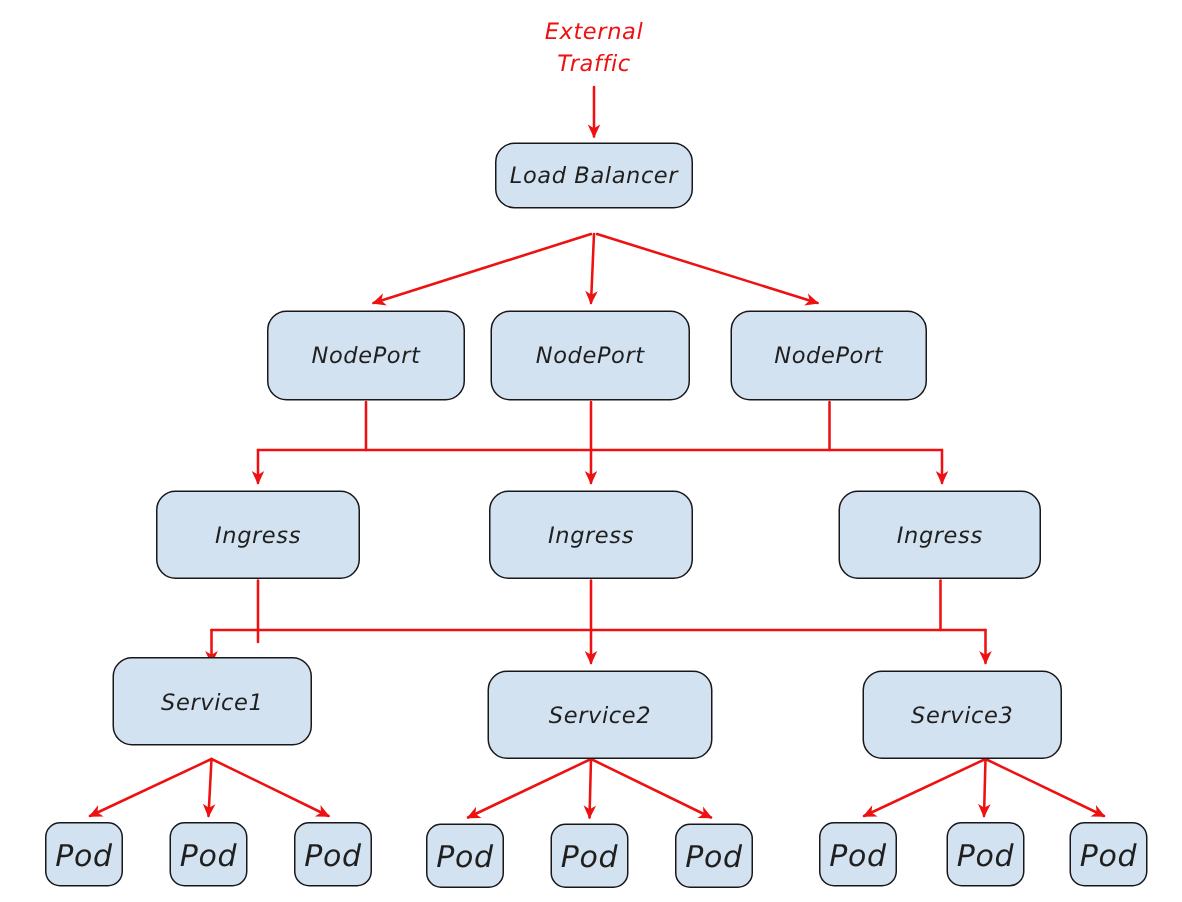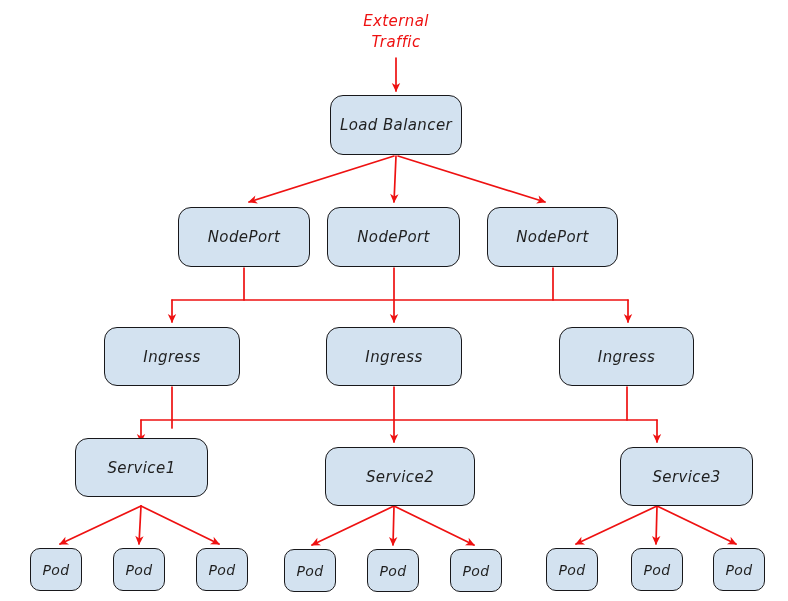--- a/index.html
+++ b/index.html
@@ -26,21 +26,21 @@
     box-sizing:border-box;
     background:var(--node-fill);
     border:1.6px solid var(--node-border);
     border-radius:13px;
     display:flex;align-items:center;justify-content:center;
     color:var(--node-text);
     font-style:italic;
     font-size:15px;
     letter-spacing:0.4px;
   }
-  .node.pod{border-radius:10px;font-size:14px;}
+  .node.pod{border-radius:10px;font-size:20px;}
   .external-label{
     position:absolute;
     left:351px;top:11px;width:90px;
     text-align:center;
     color:var(--external-text);
     font-style:italic;
     font-size:15px;
     line-height:21px;
     letter-spacing:0.4px;
   }
@@ -97,33 +97,33 @@
     </g>
     <g>
       <path class="edge" d="M657,506 L576,544" marker-end="url(#ah)"></path>
       <path class="edge" d="M657,506 L656,544" marker-end="url(#ah)"></path>
       <path class="edge" d="M657,506 L736,544" marker-end="url(#ah)"></path>
     </g>
   </svg>
 
   <div class="external-label">External Traffic</div>
 
-  <div class="node" style="left:330px;top:95px;width:132px;height:60px;">Load Balancer</div>
+  <div class="node" style="left:330px;top:95px;width:132px;height:44px;">Load Balancer</div>
 
   <div class="node" style="left:178px;top:207px;width:132px;height:60px;">NodePort</div>
   <div class="node" style="left:327px;top:207px;width:133px;height:60px;">NodePort</div>
   <div class="node" style="left:487px;top:207px;width:131px;height:60px;">NodePort</div>
 
   <div class="node" style="left:104px;top:327px;width:136px;height:59px;">Ingress</div>
   <div class="node" style="left:326px;top:327px;width:136px;height:59px;">Ingress</div>
   <div class="node" style="left:559px;top:327px;width:135px;height:59px;">Ingress</div>
 
   <div class="node" style="left:75px;top:438px;width:133px;height:59px;">Service1</div>
   <div class="node" style="left:325px;top:447px;width:150px;height:59px;">Service2</div>
-  <div class="node" style="left:620px;top:447px;width:133px;height:59px;">Service3</div>
+  <div class="node" style="left:575px;top:447px;width:133px;height:59px;">Service3</div>
 
   <div class="node pod" style="left:30px;top:548px;width:52px;height:43px;">Pod</div>
   <div class="node pod" style="left:113px;top:548px;width:52px;height:43px;">Pod</div>
   <div class="node pod" style="left:196px;top:548px;width:52px;height:43px;">Pod</div>
 
   <div class="node pod" style="left:284px;top:549px;width:52px;height:43px;">Pod</div>
   <div class="node pod" style="left:367px;top:549px;width:52px;height:43px;">Pod</div>
   <div class="node pod" style="left:450px;top:549px;width:52px;height:43px;">Pod</div>
 
   <div class="node pod" style="left:546px;top:548px;width:52px;height:43px;">Pod</div>

